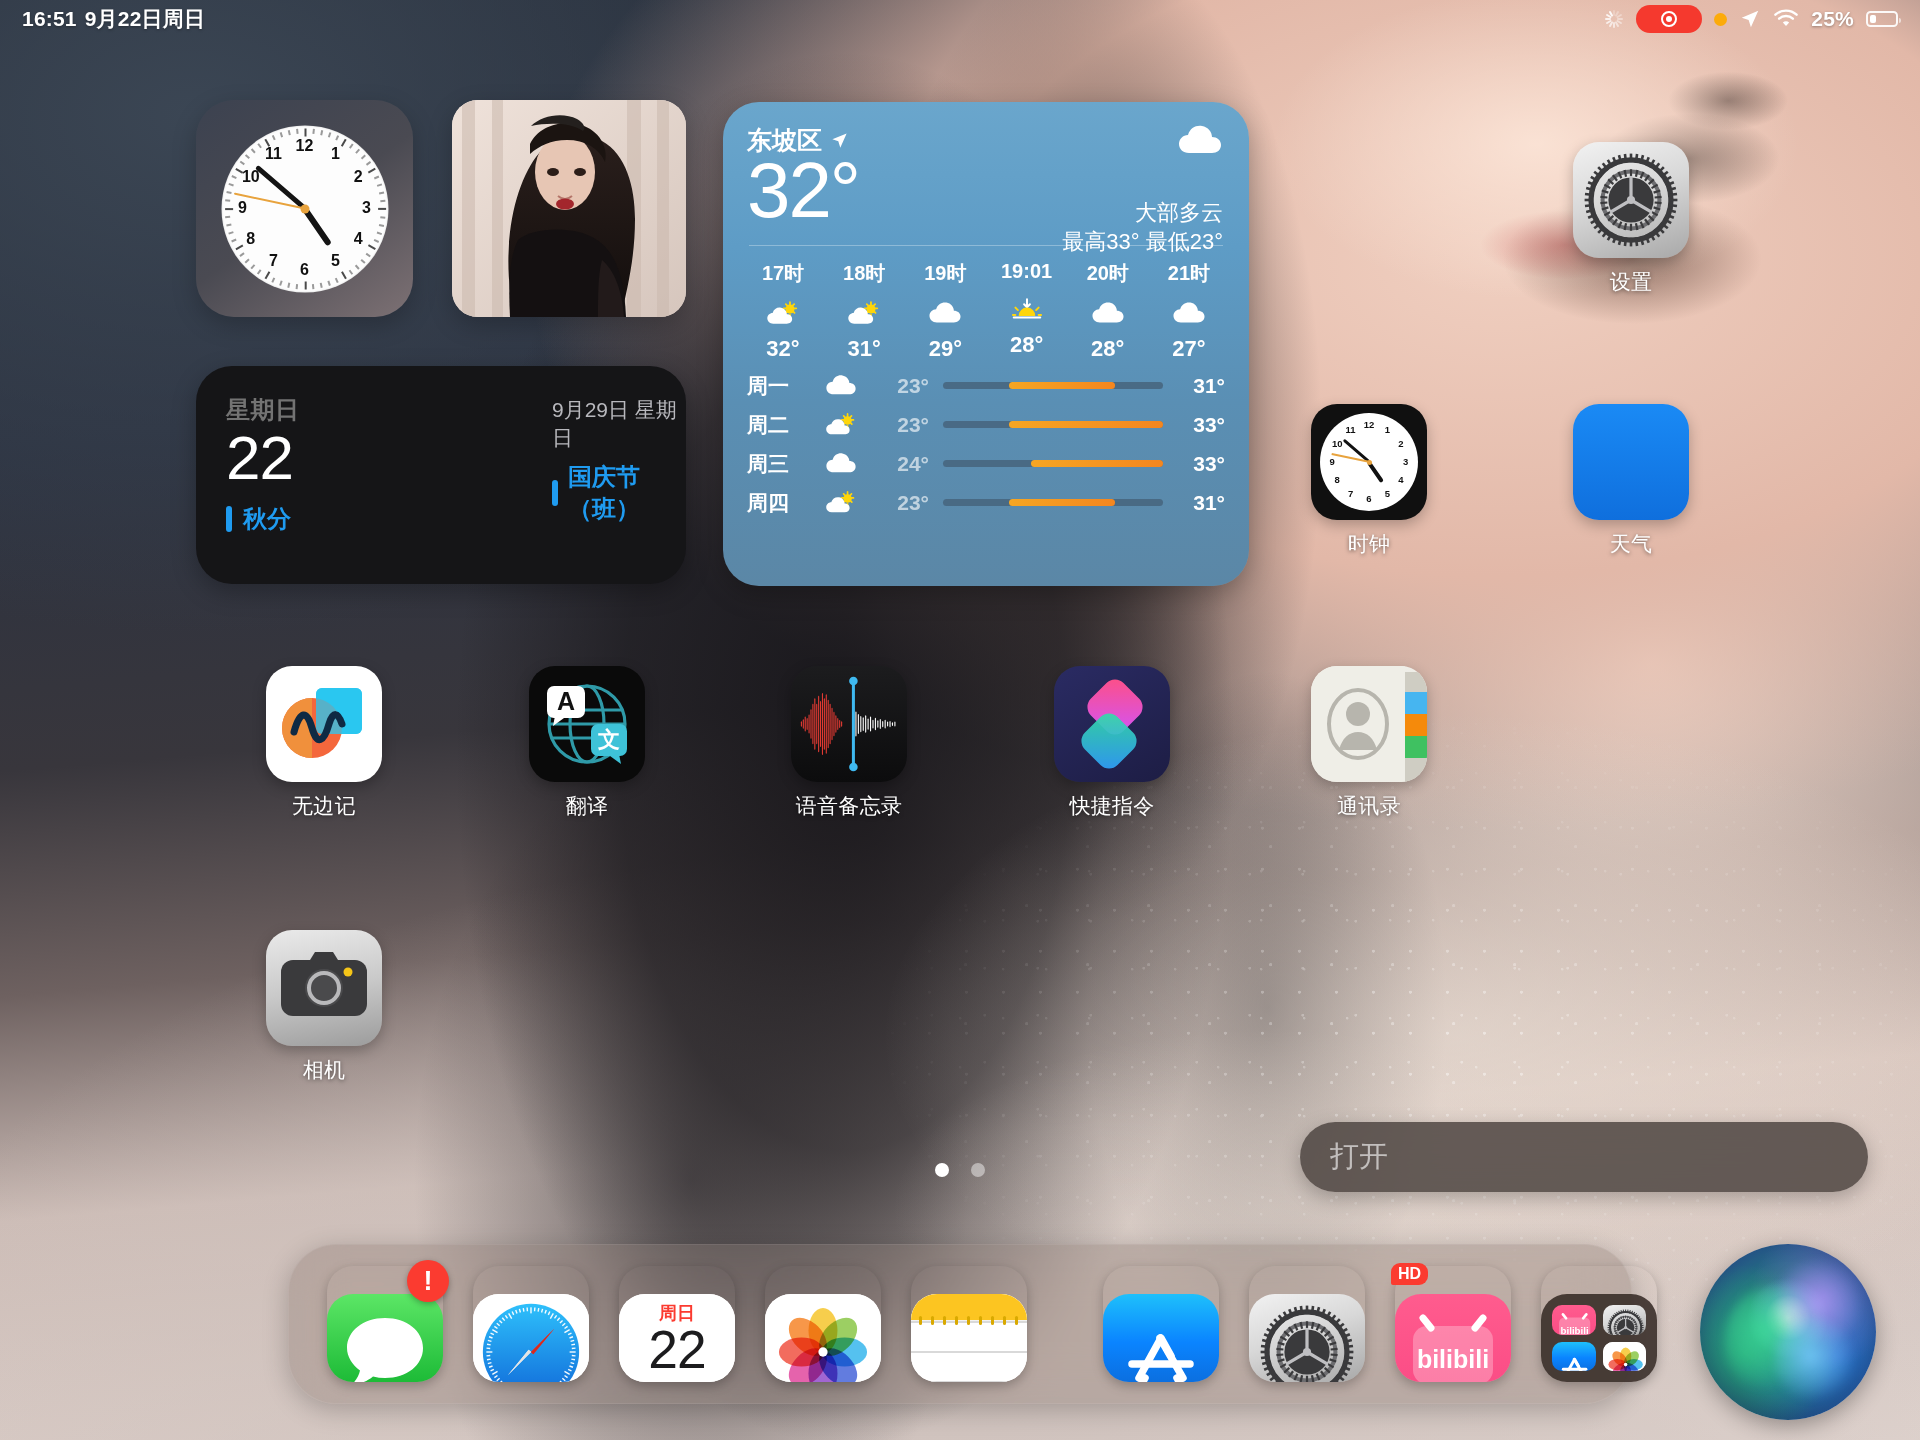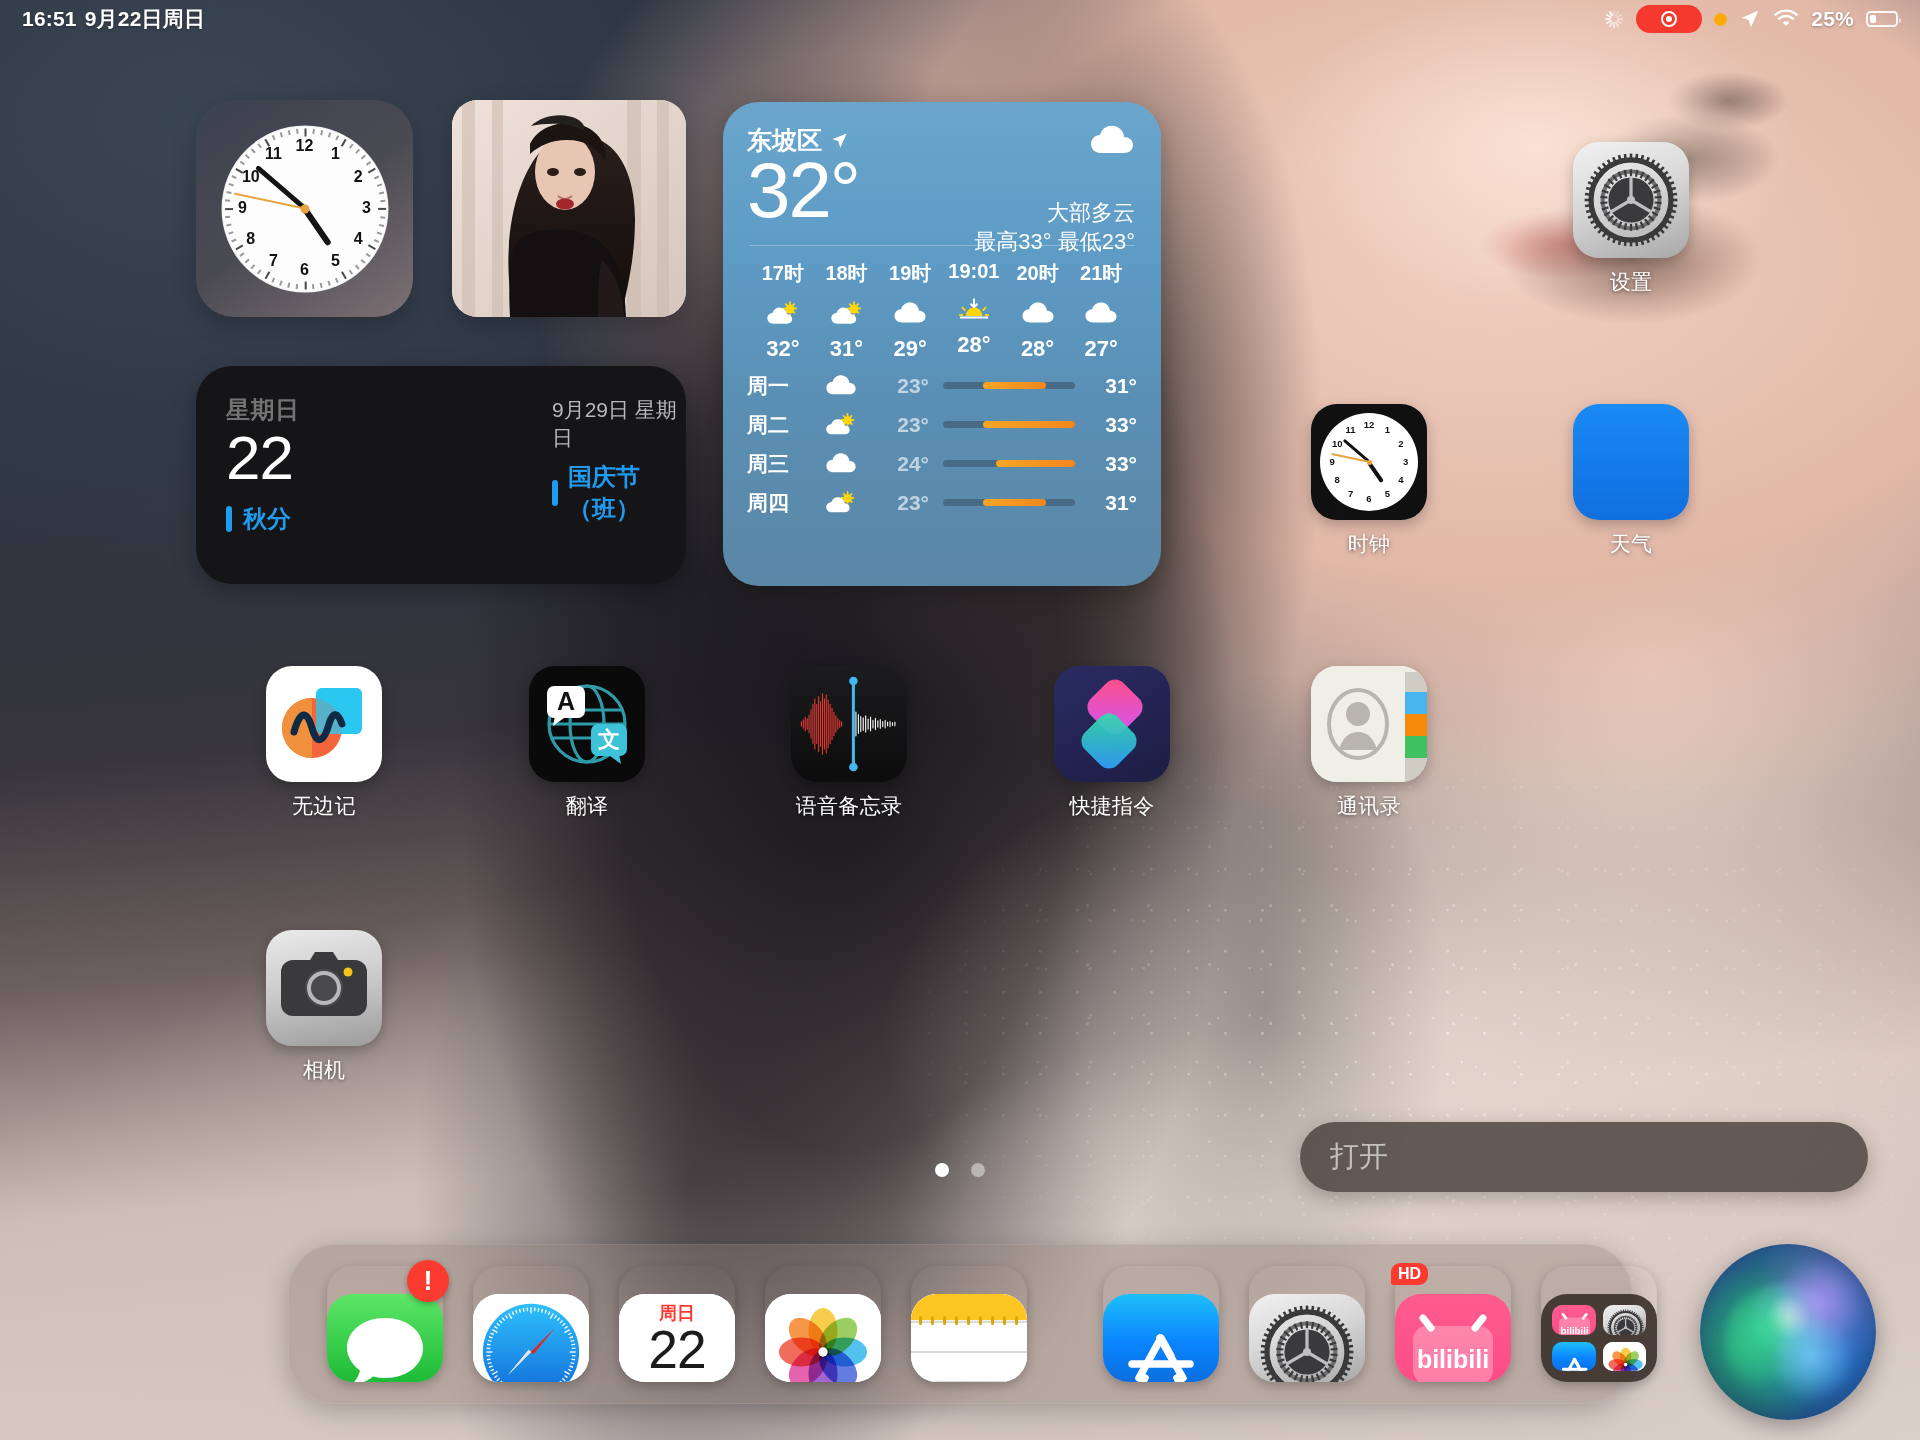--- a/index.html
+++ b/index.html
@@ -104,21 +104,21 @@
     position:absolute; left:452px; top:100px; width:234px; height:217px;
     border-radius:26px; overflow:hidden; box-shadow:0 8px 24px rgba(0,0,0,.22);
     background:linear-gradient(160deg,#e9ddd6 0%,#d9cbc4 100%);
   }
   .w-cal {
     position:absolute; left:196px; top:366px; width:490px; height:218px;
     border-radius:36px; background:#151517; box-shadow:0 8px 24px rgba(0,0,0,.28);
     padding:28px 30px;
   }
   .w-weather {
-    position:absolute; left:723px; top:102px; width:438px; height:484px;
+    position:absolute; left:723px; top:102px; width:526px; height:484px;
     border-radius:36px; box-shadow:0 8px 26px rgba(0,0,0,.25);
     background:linear-gradient(180deg,#6aa6cc 0%,#5e9cc6 30%,#5a8fb4 62%,#5b87a6 100%);
     padding:22px 24px 16px; color:#fff; overflow:hidden;
   }
 
   
   .clockface {
     position:absolute; left:50%; top:50%; transform:translate(-50%,-50%);
     width:167px; height:167px; border-radius:50%; background:#fdfdfd;
     box-shadow:inset 0 0 2px rgba(0,0,0,.2);

